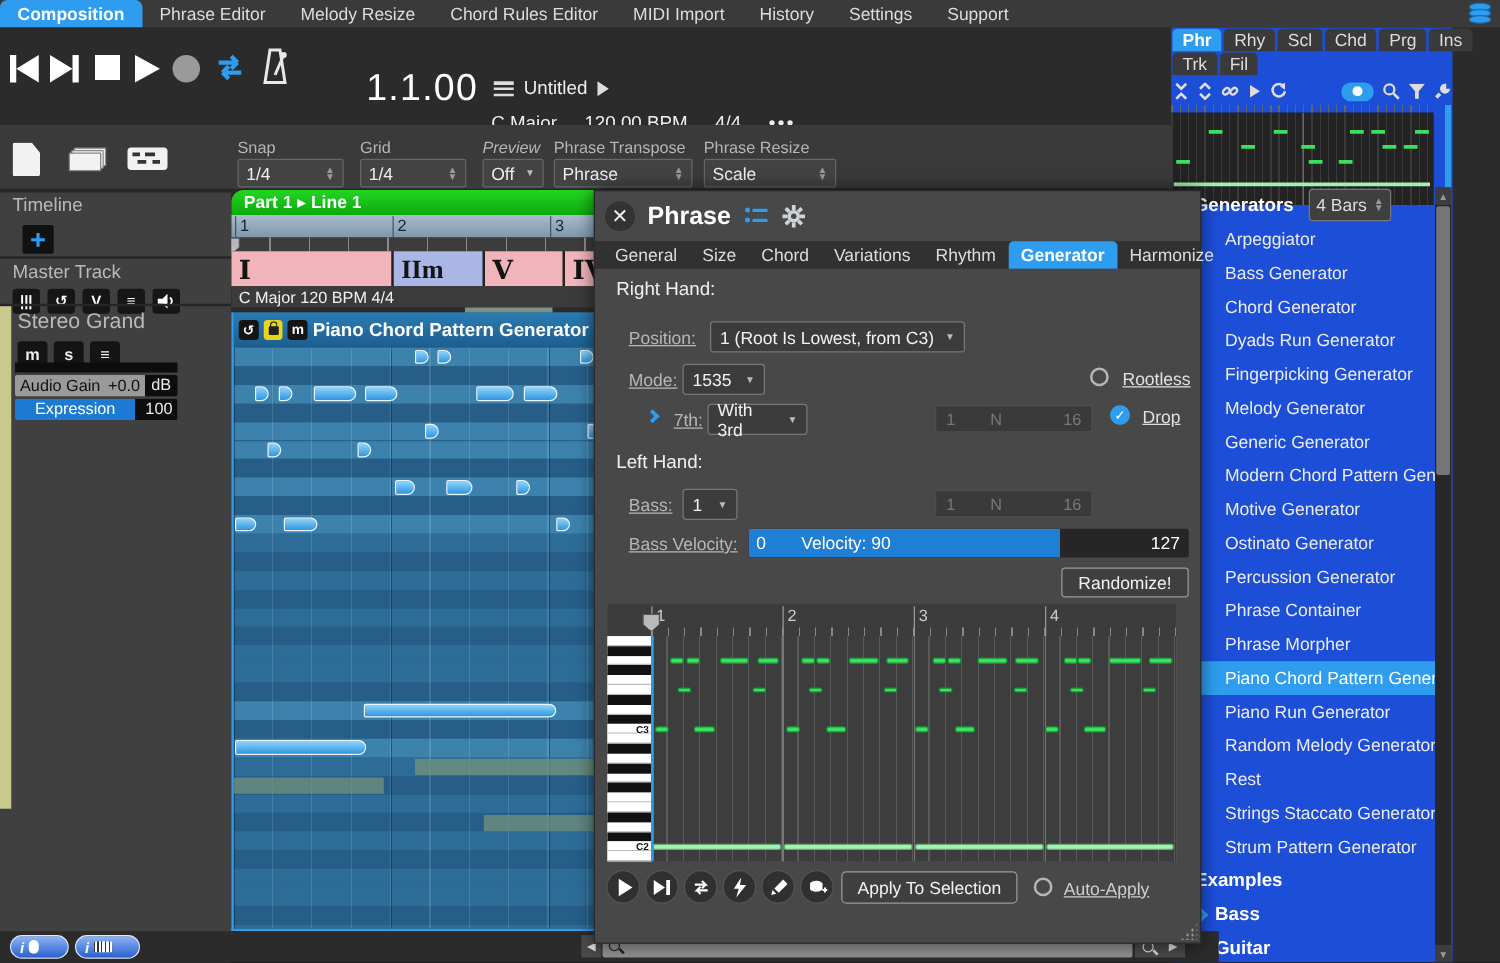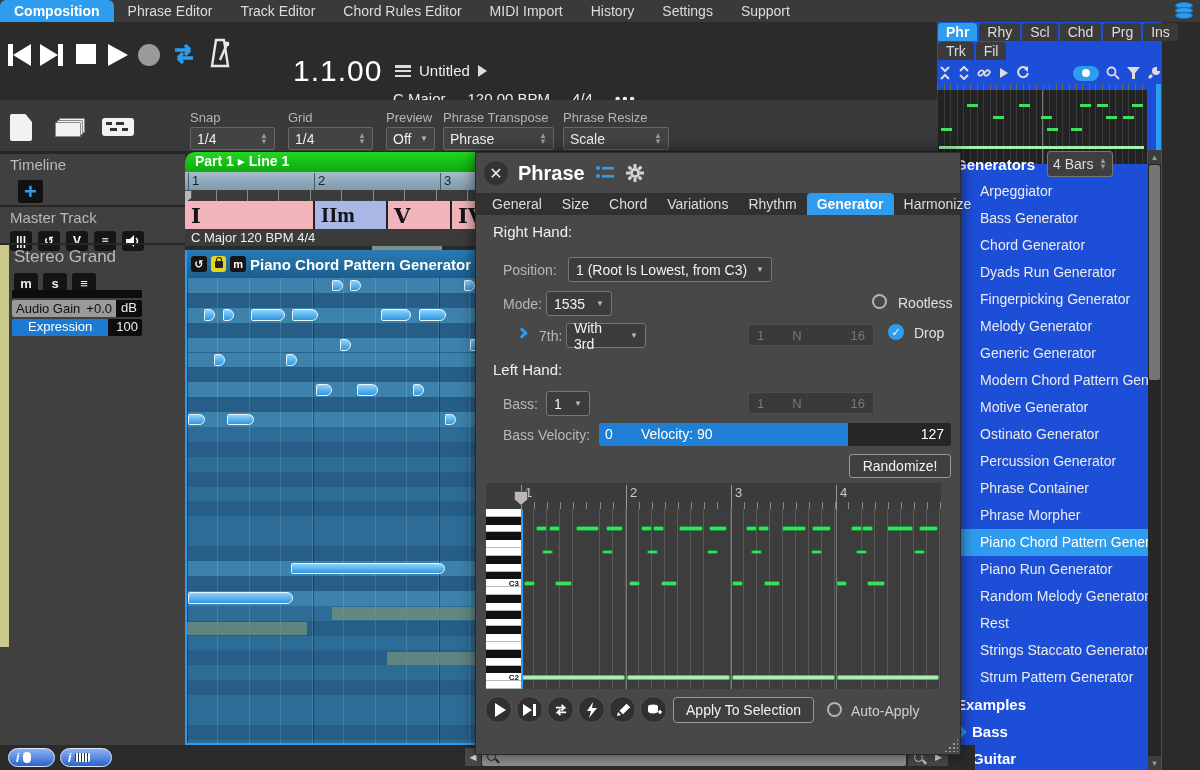--- a/index.html
+++ b/index.html
@@ -103,21 +103,21 @@
   
   #dialog{position:absolute;left:475px;top:152px;width:486px;height:603px;background:#484848;
           border:1px solid #2a2a2a;box-shadow:0 0 14px rgba(0,0,0,.6);z-index:10;}
   #dlg-title{position:absolute;left:0;top:0;width:100%;height:40px;display:flex;align-items:center;padding:0 8px;gap:10px;}
   #dlg-close{width:24px;height:24px;border-radius:50%;background:#333;color:#eee;font-size:16px;display:flex;align-items:center;justify-content:center;}
   #dlg-name{font-size:20px;font-weight:bold;color:#fff;}
   #dlg-tabs{position:absolute;left:0;top:40px;width:100%;height:22px;background:#313131;display:flex;align-items:flex-end;padding-left:6px;}
   .dtab{font-size:14px;color:#ddd;padding:2px 10px;height:22px;line-height:18px;}
   .dtab.active{background:#2e9df0;color:#fff;font-weight:bold;border-radius:4px 4px 0 0;}
   .dlg-h{position:absolute;left:17px;font-size:15px;color:#f0f0f0;}
-  .dlg-label{position:absolute;font-size:14px;color:#b7b7b7;}
+  .dlg-label{position:absolute;font-size:14px;color:#b7b7b7;text-decoration:underline;}
   .dlg-dd{position:absolute;height:25px;background:#3c3c3c;border:1px solid #777;border-radius:3px;color:#f2f2f2;font-size:14px;
           display:flex;align-items:center;justify-content:space-between;padding:0 7px;}
   .range-dis{position:absolute;height:22px;background:#3a3a3a;border:1px solid #4d4d4d;border-radius:2px;color:#787878;font-size:13px;
           display:flex;align-items:center;padding:0 8px;gap:0;}
   .radio{width:15px;height:15px;border-radius:50%;border:2px solid #b5b5b5;background:transparent;}
   .checkc{width:16px;height:16px;border-radius:50%;background:#2e9df0;color:#fff;font-size:11px;font-weight:bold;
           display:flex;align-items:center;justify-content:center;}
   .chev-r{display:inline-block;width:8px;height:8px;border-right:3px solid #2e9df0;border-bottom:3px solid #2e9df0;transform:rotate(-45deg);}
   .chev-d{display:inline-block;width:8px;height:8px;border-right:3px solid #2e9df0;border-bottom:3px solid #2e9df0;transform:rotate(45deg);}
   #vel-slider{position:absolute;left:123px;top:270px;width:352px;height:23px;background:#262626;border-radius:2px;overflow:hidden;font-size:14px;color:#fff;}
@@ -185,21 +185,21 @@
   svg{display:block;}
 </style>
 </head>
 <body>
 
 <div id="root">
 
   <header id="menubar">
       <div class="menu-tab active">Composition</div>
       <div class="menu-tab">Phrase Editor</div>
-      <div class="menu-tab">Track Editor</div>
+      <div class="menu-tab">Melody Resize</div>
       <div class="menu-tab">Chord Rules Editor</div>
       <div class="menu-tab">MIDI Import</div>
       <div class="menu-tab">History</div>
       <div class="menu-tab">Settings</div>
       <div class="menu-tab">Support</div>
     </header>
   <div id="db-icon">
     <div class="db-disc" style="top:0"></div>
       <div class="db-disc" style="top:5px"></div>
       <div class="db-disc" style="top:10px"></div>
@@ -279,21 +279,21 @@
           </span>
         </div>
         <div class="tb-label" style="left: 288px;">Grid</div>
         <div class="tb-ctl" style="left: 288px; width: 85px;">
           <span>1/4</span>
           <span class="spin">
             <span>▲</span>
             <span>▼</span>
           </span>
         </div>
-        <div class="tb-label" style="left: 386px;">Preview</div>
+        <div class="tb-label" style="left: 386px; font-style: italic;">Preview</div>
         <div class="tb-ctl" style="left: 386px; width: 49px;">
           <span>Off</span>
           <span class="dd-arrow">▼</span>
         </div>
         <div class="tb-label" style="left: 443px;">Phrase Transpose</div>
         <div class="tb-ctl" style="left: 443px; width: 111px;">
           <span>Phrase</span>
           <span class="spin">
             <span>▲</span>
             <span>▼</span>

